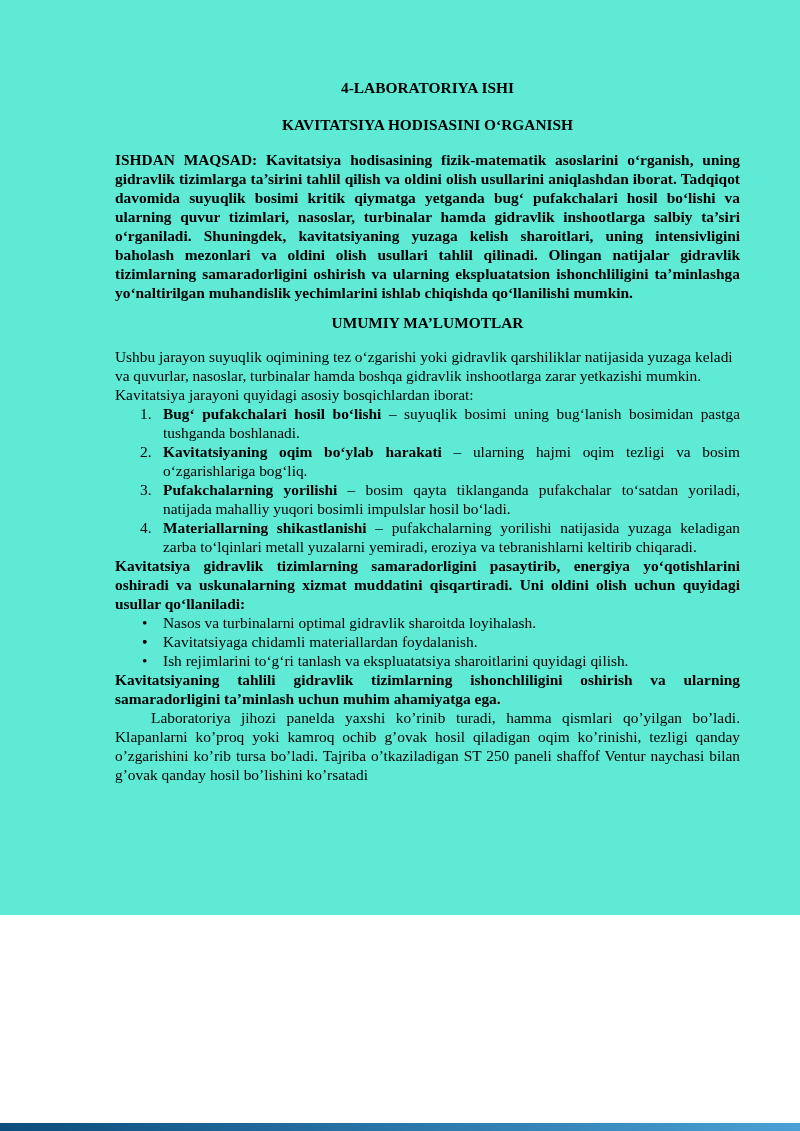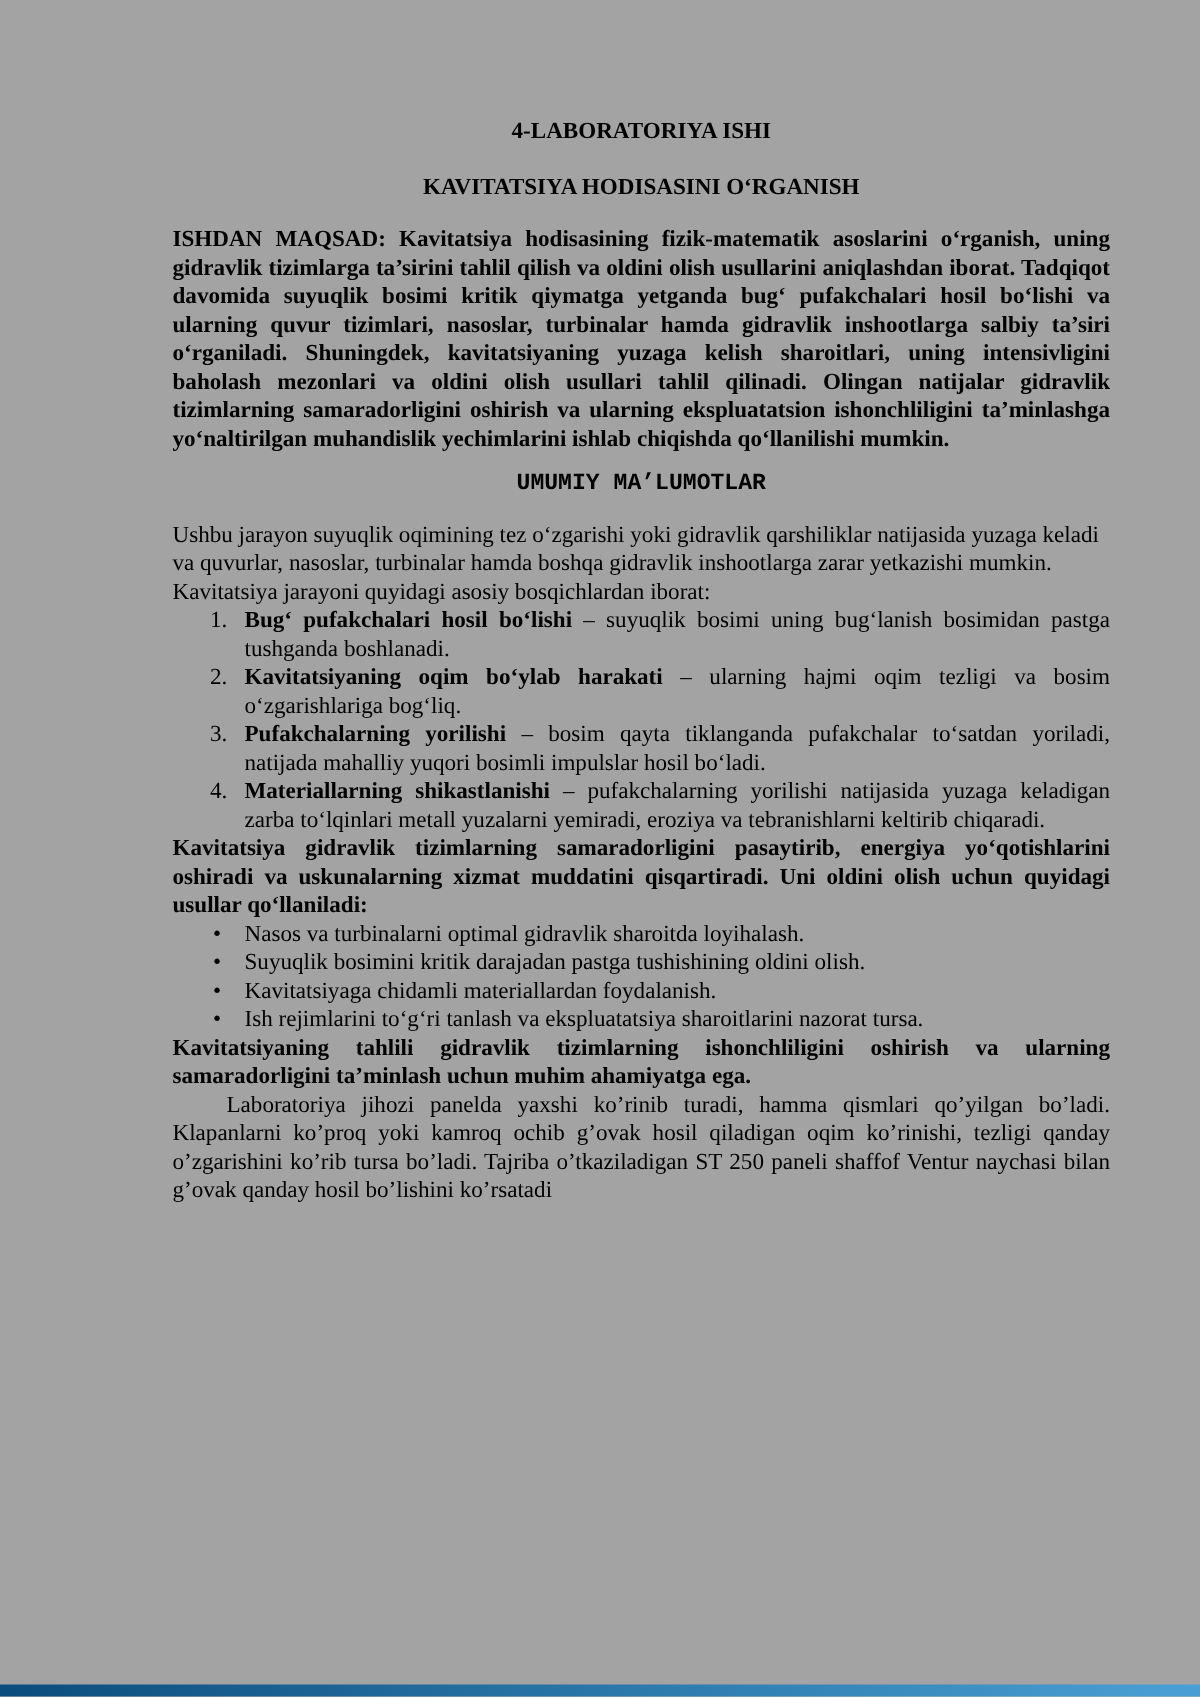--- a/index.html
+++ b/index.html
@@ -6,34 +6,34 @@
   body {
     width: 800px; height: 1131px;
     background: #ffffff;
     position: relative;
     overflow: hidden;
     font-family: "Liberation Serif", serif;
     color: #000000;
   }
   .page {
     position: absolute; top: 0; left: 0;
-    width: 800px; height: 1131px;
+    width: 800px; height: 915px;
     box-sizing: border-box;
     padding: 78px 60px 0 115px;
     font-size: 15.4px;
     line-height: 19px;
-    background: #a3a3a3;
+    background: #5eead4;
   }
   p { margin: 0; }
   .center-bold { text-align: center; font-weight: bold; }
   .doc-title { margin-bottom: 18px; }
   .doc-subtitle { margin-bottom: 16px; }
   .justify { text-align: justify; font-weight: bold; }
   .purpose { margin-bottom: 11px; }
-  .section-heading { margin: 8px 0 15px 0; font-family: Liberation Mono, monospace; }
+  .section-heading { margin: 8px 0 15px 0; }
   ol.plain, ul.plain { list-style: none; margin: 0; padding: 0; }
   .stages { margin-top: 16px; }
   .item { position: relative; padding-left: 48px; text-align: justify; }
   .item .marker { position: absolute; left: 25px; top: 0; font-weight: normal; }
   .bullets .marker { left: 27px; }
   .closing { text-indent: 36px; text-align: justify; }
   .bottom-bar {
     position: absolute; left: 0; bottom: 0;
     width: 800px; height: 8px;
     background: linear-gradient(90deg, #0b4d7c 0%, #1b6fae 35%, #2e86c1 70%, #4aa0d5 100%);
@@ -70,27 +70,27 @@
     </li>
   </ol>
 
   <p class="justify">Kavitatsiya gidravlik tizimlarning samaradorligini pasaytirib, energiya yo‘qotishlarini oshiradi va uskunalarning xizmat muddatini qisqartiradi. Uni oldini olish uchun quyidagi usullar qo‘llaniladi:</p>
 
   <ul class="plain bullets">
     <li class="item">
       <span class="marker">•</span><span>Nasos va turbinalarni optimal gidravlik sharoitda loyihalash.</span>
     </li>
     <li class="item">
-      <span class="marker">•</span><span>Suyuqlik bosimini kritik darajadan pastga tushishining oldini olish.</span>
+      <span class="marker">•</span>
     </li>
     <li class="item">
       <span class="marker">•</span><span>Kavitatsiyaga chidamli materiallardan foydalanish.</span>
     </li>
     <li class="item">
-      <span class="marker">•</span><span>Ish rejimlarini to‘g‘ri tanlash va ekspluatatsiya sharoitlarini nazorat tursa.</span>
+      <span class="marker">•</span><span>Ish rejimlarini to‘g‘ri tanlash va ekspluatatsiya sharoitlarini quyidagi qilish.</span>
     </li>
   </ul>
 
   <p class="justify">Kavitatsiyaning tahlili gidravlik tizimlarning ishonchliligini oshirish va ularning samaradorligini ta’minlash uchun muhim ahamiyatga ega.</p>
 
   <p class="closing">Laboratoriya jihozi panelda yaxshi ko’rinib turadi, hamma qismlari qo’yilgan bo’ladi. Klapanlarni ko’proq yoki kamroq ochib g’ovak hosil qiladigan oqim ko’rinishi, tezligi qanday o’zgarishini ko’rib tursa bo’ladi. Tajriba o’tkaziladigan ST 250 paneli shaffof Ventur naychasi bilan g’ovak qanday hosil bo’lishini ko’rsatadi</p>
 
 </div>
 
 <div class="bottom-bar" style="background: linear-gradient(90deg, rgb(11, 77, 124), rgb(74, 160, 213));"></div>

